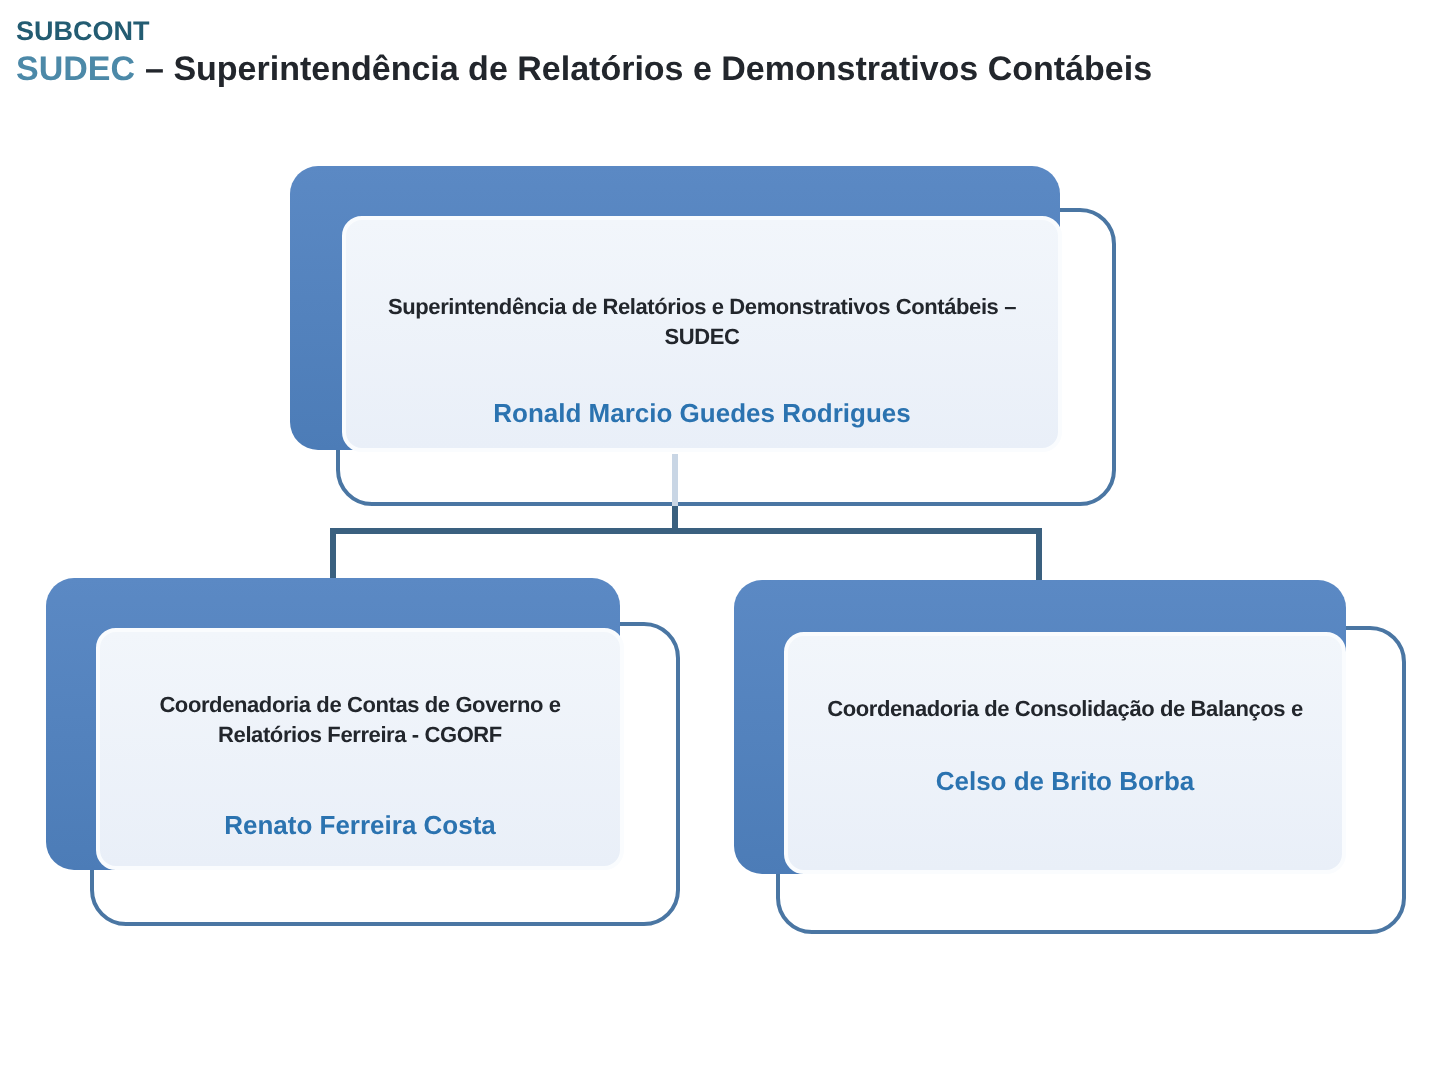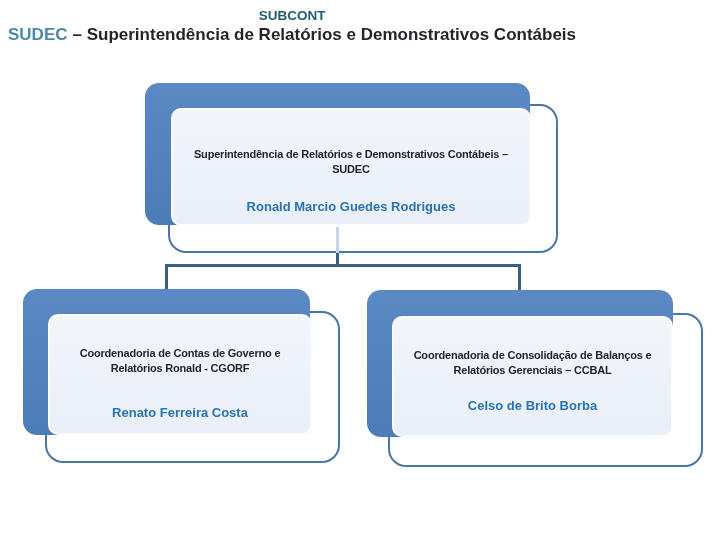--- a/index.html
+++ b/index.html
@@ -1,21 +1,21 @@
 <!DOCTYPE html>
 <html style="--accent-blue: #5282BE; --frame-border: #4A76A3; --panel-fill: #E9EFF8; --connector: #3A607F; --manager-text: #2B73B0; --title-text: #22262C; --header-primary: #235C72; --header-accent: #4C89A8;"><head>
 <meta charset="utf-8">
 <style>
   * { box-sizing: border-box; margin: 0; padding: 0; }
   html, body { width: 720px; height: 540px; background: #fff; overflow: hidden; }
   body { font-family: "Liberation Sans", sans-serif; }
   .page { position: relative; width: 720px; height: 540px; background: #fff; }
 
   
-  .header { position: absolute; left: 8px; top: 6px; text-align: center; }
+  .header { position: absolute; left: 8px; top: 6px; }
   .h1 { font-weight: bold; font-size: 13.5px; line-height: 19px; color: var(--header-primary, #235C72); }
   .h2 { font-weight: bold; font-size: 17px; line-height: 19px; color: var(--title-text, #22262C); }
   .h2 .acr { color: var(--header-accent, #4C89A8); margin-right: 5px; }
 
   
   .chart { position: absolute; left: 0; top: 0; width: 720px; height: 540px; }
 
   
   .conn { position: absolute; background: var(--connector, #3A607F); z-index: 0; }
   .stub-light { left: 336px; top: 227px; width: 3px; height: 26px; background: #C9D6E5; z-index: 2; }
@@ -101,32 +101,31 @@
         <div class="manager">Ronald Marcio Guedes Rodrigues</div>
       </div>
     </div>
 
     <div class="node child-left">
       <div class="frame"></div>
       <div class="back"></div>
       <div class="panel">
         <div class="title">
           <div class="tl">Coordenadoria de Contas de Governo e</div>
-          <div class="tl">Relatórios Ronald - CGORF</div>
+          <div class="tl">Relatórios Ferreira - CGORF</div>
         </div>
         <div class="manager">Renato Ferreira Costa</div>
       </div>
     </div>
 
     <div class="node child-right">
       <div class="frame"></div>
       <div class="back"></div>
       <div class="panel">
         <div class="title">
           <div class="tl">Coordenadoria de Consolidação de Balanços e</div>
-          <div class="tl">Relatórios Gerenciais – CCBAL</div>
         </div>
         <div class="manager">Celso de Brito Borba</div>
       </div>
     </div>
 
   </div>
 </div>
 
 </body></html>

